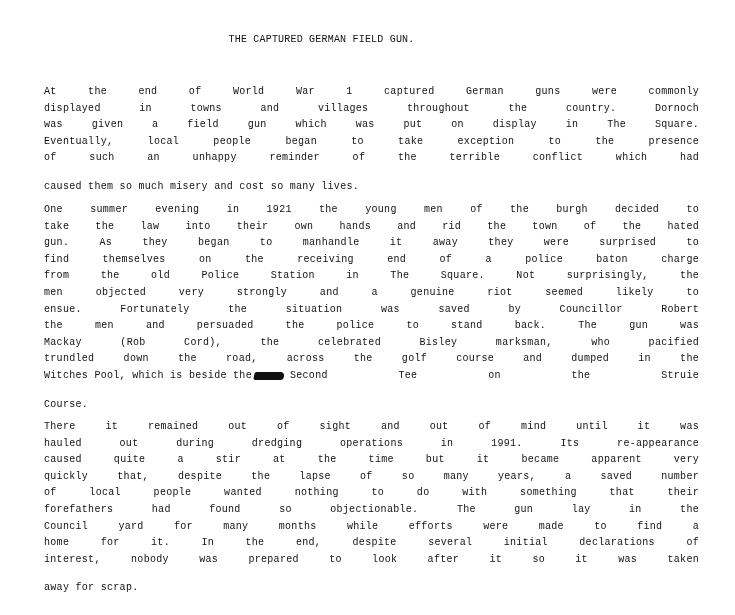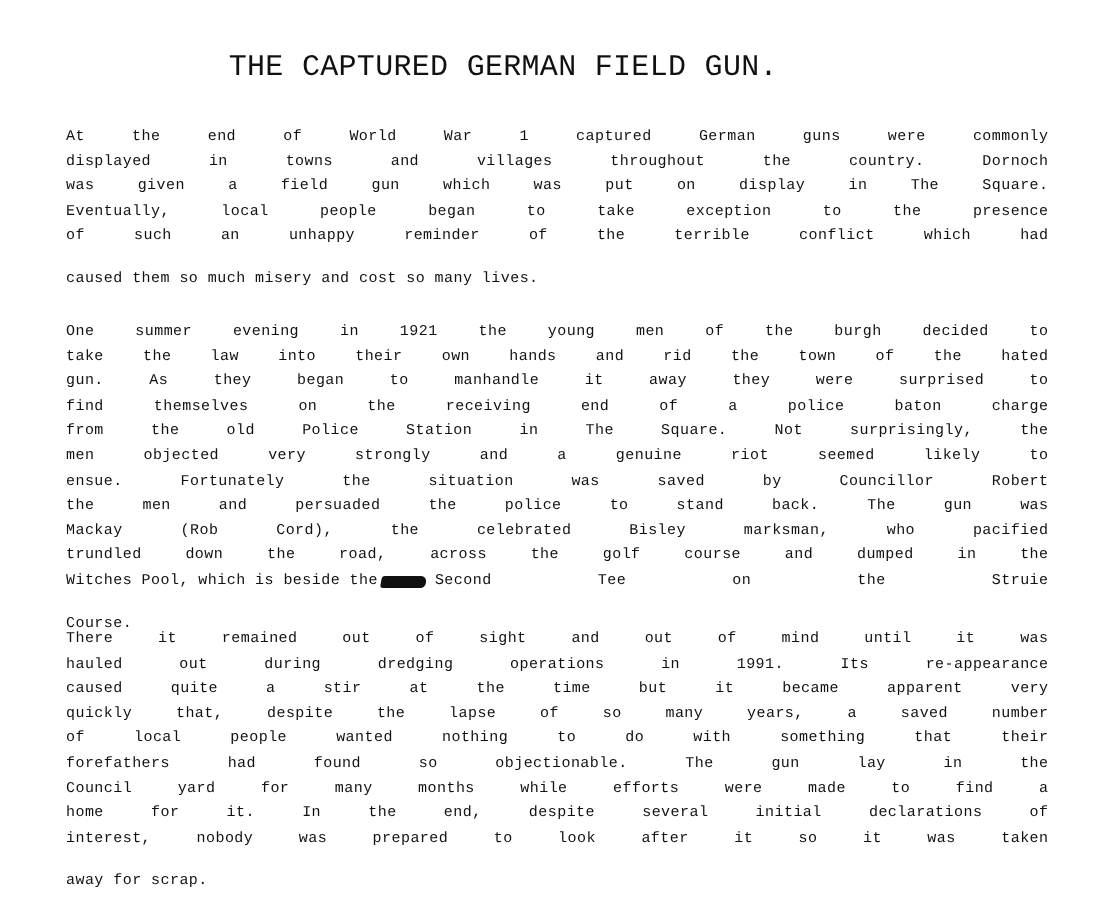--- a/index.html
+++ b/index.html
@@ -1,19 +1,19 @@
 <!DOCTYPE html>
 <html><head>
 <meta charset="utf-8">
 <style>
   html, body { margin:0; padding:0; background:#ffffff; }
   body { width:735px; height:615px; position:relative; overflow:hidden;
          font-family:"Liberation Mono","DejaVu Sans Mono",monospace; color:#111; }
-  .title { position:absolute; top:34px; left:14px; width:643px; text-align:center;
-           font-size:20px; letter-spacing:0.2px; }
+  .title { position:absolute; top:34px; left:0; width:643px; text-align:center;
+           font-size:10px; letter-spacing:0.2px; }
   .para { position:absolute; left:44px; width:655px; }
   .line { display:block; height:16.6px; line-height:16.6px; font-size:10px;
           text-align:justify; text-align-last:justify; white-space:normal; letter-spacing:0.3px; }
   .line.last { text-align-last:left;margin-top:12px; }
   .redact { display:inline-block; width:30px; height:8px; background:#111;
             border-radius:2px 4px 3px 2px; transform:skewX(-10deg); vertical-align:middle; margin:0 2px; }
 </style>
 </head>
 <body>
 
@@ -22,21 +22,21 @@
 
   <div class="para" style="top:84px;">
     <span class="line">At the end of World War 1 captured German guns were commonly</span>
     <span class="line">displayed in towns and villages throughout the country. Dornoch</span>
     <span class="line">was given a field gun which was put on display in The Square.</span>
     <span class="line">Eventually, local people began to take exception to the presence</span>
     <span class="line">of such an unhappy reminder of the terrible conflict which had</span>
     <span class="line last">caused them so much misery and cost so many lives.</span>
   </div>
 
-  <div class="para" style="top:214px;font-family:Liberation Mono, monospace;">
+  <div class="para" style="top:202px;font-family:Liberation Mono, monospace;">
     <span class="line">One summer evening in 1921 the young men of the burgh decided to</span>
     <span class="line">take the law into their own hands and rid the town of the hated</span>
     <span class="line">gun. As they began to manhandle it away they were surprised to</span>
     <span class="line">find themselves on the receiving end of a police baton charge</span>
     <span class="line">from the old Police Station in The Square. Not surprisingly, the</span>
     <span class="line">men objected very strongly and a genuine riot seemed likely to</span>
     <span class="line">ensue. Fortunately the situation was saved by Councillor Robert</span>
     <span class="line">the men and persuaded the police to stand back. The gun was</span>
     <span class="line">Mackay (Rob Cord), the celebrated Bisley marksman, who pacified</span>
     <span class="line">trundled down the road, across the golf course and dumped in the</span>

